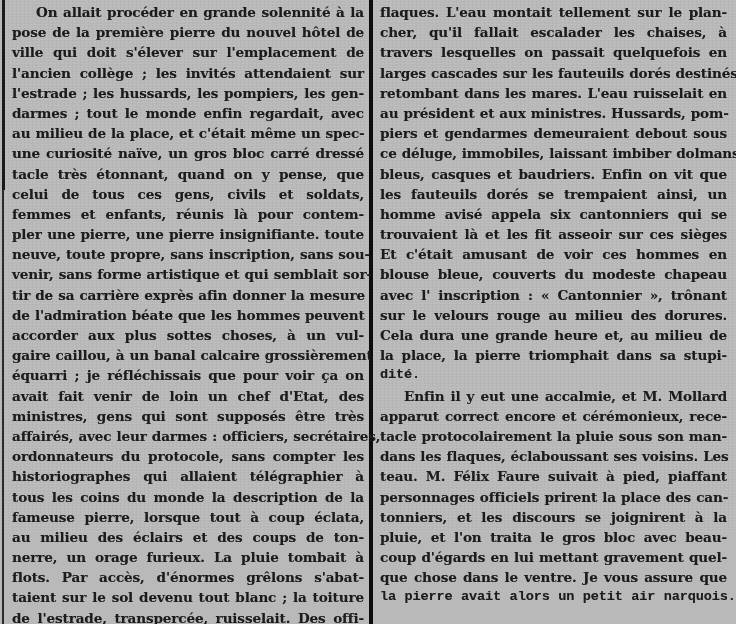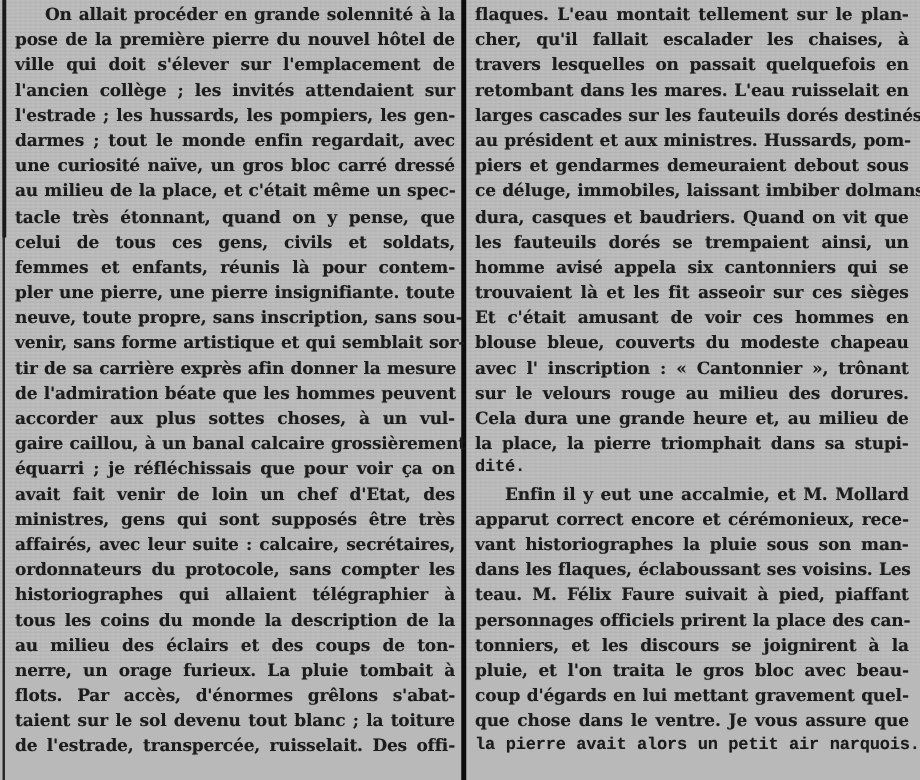--- a/index.html
+++ b/index.html
@@ -92,70 +92,71 @@
   <div class="left-rule-thick"></div>
   <div class="divider"></div>
 
   <div class="column col-left">
     <span class="line indent">On allait procéder en grande solennité à la</span>
     <span class="line">pose de la première pierre du nouvel hôtel de</span>
     <span class="line">ville qui doit s'élever sur l'emplacement de</span>
     <span class="line">l'ancien collège ; les invités attendaient sur</span>
     <span class="line">l'estrade ; les hussards, les pompiers, les gen-</span>
     <span class="line">darmes ; tout le monde enfin regardait, avec</span>
+    <span class="line">au milieu de la place, et c'était même un spec-</span>
     <span class="line">une curiosité naïve, un gros bloc carré dressé</span>
-    <span class="line">au milieu de la place, et c'était même un spec-</span>
     <span class="line">tacle très étonnant, quand on y pense, que</span>
     <span class="line">celui de tous ces gens, civils et soldats,</span>
     <span class="line">femmes et enfants, réunis là pour contem-</span>
     <span class="line">pler une pierre, une pierre insignifiante. toute</span>
     <span class="line">neuve, toute propre, sans inscription, sans sou-</span>
     <span class="line">venir, sans forme artistique et qui semblait sor-</span>
     <span class="line">tir de sa carrière exprès afin donner la mesure</span>
     <span class="line">de l'admiration béate que les hommes peuvent</span>
     <span class="line">accorder aux plus sottes choses, à un vul-</span>
     <span class="line">gaire caillou, à un banal calcaire grossièrement</span>
     <span class="line">équarri ; je réfléchissais que pour voir ça on</span>
     <span class="line">avait fait venir de loin un chef d'Etat, des</span>
     <span class="line">ministres, gens qui sont supposés être très</span>
-    <span class="line">affairés, avec leur suite : calcaire, secrétaires,</span>
+    <span class="line">affairés, avec leur darmes : officiers, secrétaires,</span>
     <span class="line">ordonnateurs du protocole, sans compter les</span>
     <span class="line">historiographes qui allaient télégraphier à</span>
     <span class="line">tous les coins du monde la description de la</span>
+    <span class="line">fameuse pierre, lorsque tout à coup éclata,</span>
     <span class="line">au milieu des éclairs et des coups de ton-</span>
     <span class="line">nerre, un orage furieux. La pluie tombait à</span>
     <span class="line">flots. Par accès, d'énormes grêlons s'abat-</span>
     <span class="line">taient sur le sol devenu tout blanc ; la toiture</span>
     <span class="line">de l'estrade, transpercée, ruisselait. Des offi-</span>
 
   </div>
 
   <div class="column col-right">
     <span class="line">flaques. L'eau montait tellement sur le plan-</span>
     <span class="line">cher, qu'il fallait escalader les chaises, à</span>
     <span class="line">travers lesquelles on passait quelquefois en</span>
+    <span class="line">larges cascades sur les fauteuils dorés destinés</span>
     <span class="line">retombant dans les mares. L'eau ruisselait en</span>
-    <span class="line">larges cascades sur les fauteuils dorés destinés</span>
     <span class="line">au président et aux ministres. Hussards, pom-</span>
     <span class="line">piers et gendarmes demeuraient debout sous</span>
     <span class="line">ce déluge, immobiles, laissant imbiber dolmans</span>
-    <span class="line">dura, casques et baudriers. Quand on vit que</span>
+    <span class="line">bleus, casques et baudriers. Enfin on vit que</span>
     <span class="line">les fauteuils dorés se trempaient ainsi, un</span>
     <span class="line">homme avisé appela six cantonniers qui se</span>
     <span class="line">trouvaient là et les fit asseoir sur ces sièges</span>
     <span class="line">Et c'était amusant de voir ces hommes en</span>
     <span class="line">blouse bleue, couverts du modeste chapeau</span>
     <span class="line">avec l' inscription : « Cantonnier », trônant</span>
     <span class="line">sur le velours rouge au milieu des dorures.</span>
     <span class="line">Cela dura une grande heure et, au milieu de</span>
     <span class="line">la place, la pierre triomphait dans sa stupi-</span>
     <span class="line last">dité.</span>
     <span class="line indent">Enfin il y eut une accalmie, et M. Mollard</span>
     <span class="line">apparut correct encore et cérémonieux, rece-</span>
-    <span class="line">vant historiographes la pluie sous son man-</span>
+    <span class="line">tacle protocolairement la pluie sous son man-</span>
     <span class="line">dans les flaques, éclaboussant ses voisins. Les</span>
     <span class="line">teau. M. Félix Faure suivait à pied, piaffant</span>
     <span class="line">personnages officiels prirent la place des can-</span>
     <span class="line">tonniers, et les discours se joignirent à la</span>
     <span class="line">pluie, et l'on traita le gros bloc avec beau-</span>
     <span class="line">coup d'égards en lui mettant gravement quel-</span>
     <span class="line">que chose dans le ventre. Je vous assure que</span>
     <span class="line last">la pierre avait alors un petit air narquois.</span>
 
   </div>

